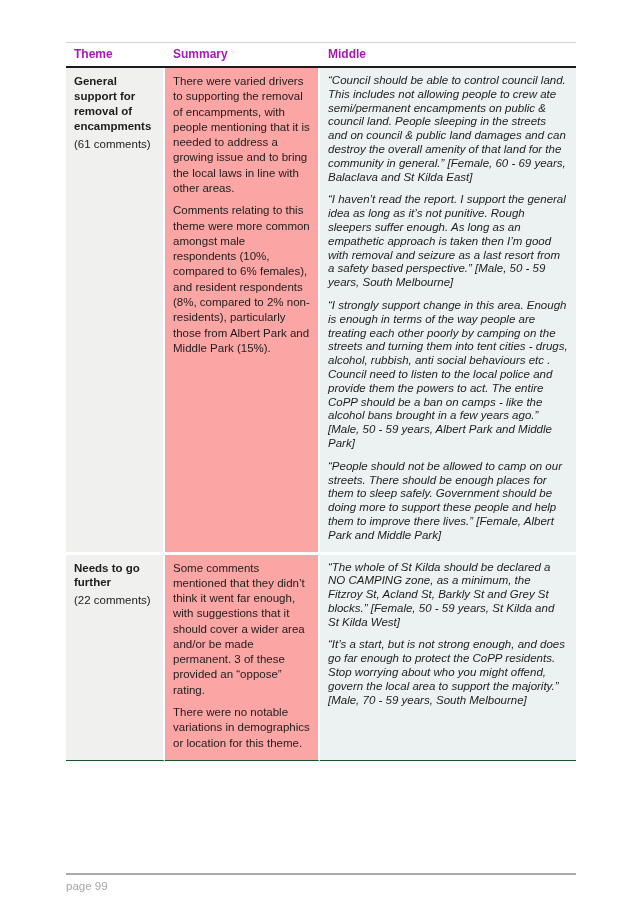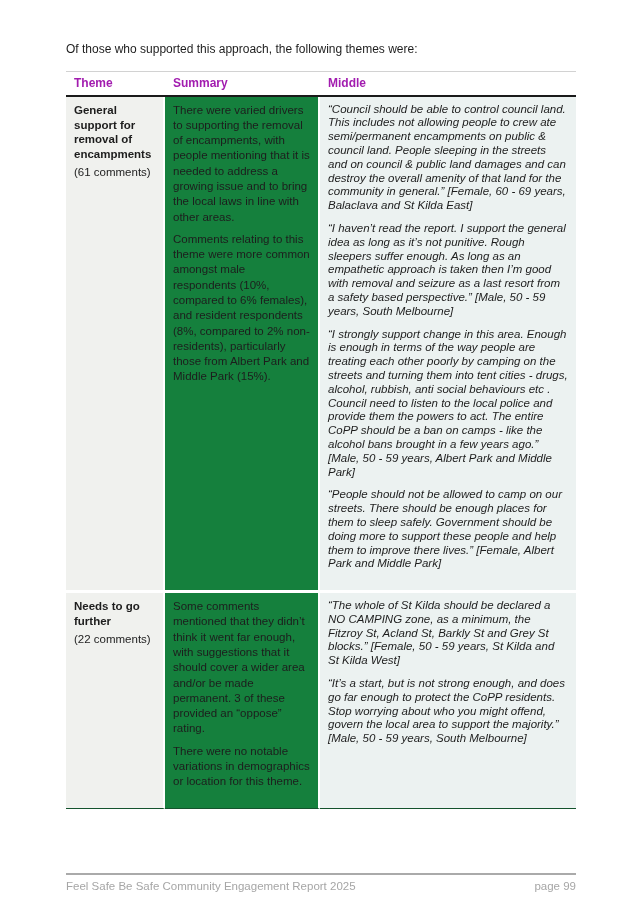--- a/index.html
+++ b/index.html
@@ -29,26 +29,26 @@
     text-align: left;
     font-size: 12px;
     font-weight: bold;
     padding: 4px 8px 5px 8px;
     border-top: 1px solid #d2d2d2;
     border-bottom: 2px solid var(--header_rule, #1a1a1a);
     color: #a21caf;
   }
   td.cell {
     vertical-align: top;
-    padding: 6px 8px 19px 8px;
+    padding: 6px 8px 9px 8px;
     font-size: 11.5px;
     margin-left: 26px;
   }
   .theme-cell   { background: var(--theme_cell_bg, #f0f1ee);  border-right: 2px solid #fff; }
-  .summary-cell { background: #15803d; border-right: 2px solid #fff; }
+  .summary-cell { background: #fca5a5; border-right: 2px solid #fff; }
   .quotes-cell  { background: var(--quotes_cell_bg, #ecf2f1); }
   tr.row-0 .cell { border-bottom: 3px solid #ffffff; }
   tr.row-1 .cell { border-bottom: 1px solid #14532d; }
 
   .theme-title { font-weight: bold; font-size: 11.5px; line-height: 1.3; margin: 0; }
   .theme-count { margin: 3px 0 0 0; line-height: 1.3; }
   .summary-cell p { margin: 0 0 7px 0; line-height: 1.33; }
   .summary-cell p:last-child { margin-bottom: 0; }
   .quote {
     font-style: italic;
@@ -68,21 +68,20 @@
     justify-content: space-between;
     font-size: 11.5px;
     color: var(--footer_text, #a6a6a6);
   }
 </style>
 </head>
 <body>
 
 <div class="content">
 
-  <p class="intro">Of those who supported this approach, the following themes were:</p>
 
   <table class="themes-table">
     <colgroup>
       <col class="c-theme">
         <col class="c-summary">
         <col class="c-quotes">
     </colgroup>
     <thead>
       <tr>
         <th>Theme</th>
@@ -111,23 +110,22 @@
         <td class="cell theme-cell">
           <p class="theme-title">Needs to go further</p>
           <p class="theme-count">(22 comments)</p>
         </td>
         <td class="cell summary-cell">
           <p>Some comments mentioned that they didn’t think it went far enough, with suggestions that it should cover a wider area and/or be made permanent. 3 of these provided an “oppose” rating.</p>
           <p>There were no notable variations in demographics or location for this theme.</p>
         </td>
         <td class="cell quotes-cell">
           <p class="quote">“The whole of St Kilda should be declared a NO CAMPING zone, as a minimum, the Fitzroy St, Acland St, Barkly St and Grey St blocks.” [Female, 50 - 59 years, St Kilda and St Kilda West]</p>
-          <p class="quote">“It’s a start, but is not strong enough, and does go far enough to protect the CoPP residents. Stop worrying about who you might offend, govern the local area to support the majority.” [Male, 50 - 59 years, South Melbourne]</p>
+          <p class="quote">“It’s a start, but is not strong enough, and does go far enough to protect the CoPP residents. Stop worrying about who you might offend, govern the local area to support the majority.” [Male, 70 - 59 years, South Melbourne]</p>
         </td>
       </tr>
     </tbody>
   </table>
 </div>
 
 <div class="footer">
-  <span>Feel Safe Be Safe Community Engagement Report 2025</span>
   <span>page 99</span>
 </div>
 
 </body></html>

